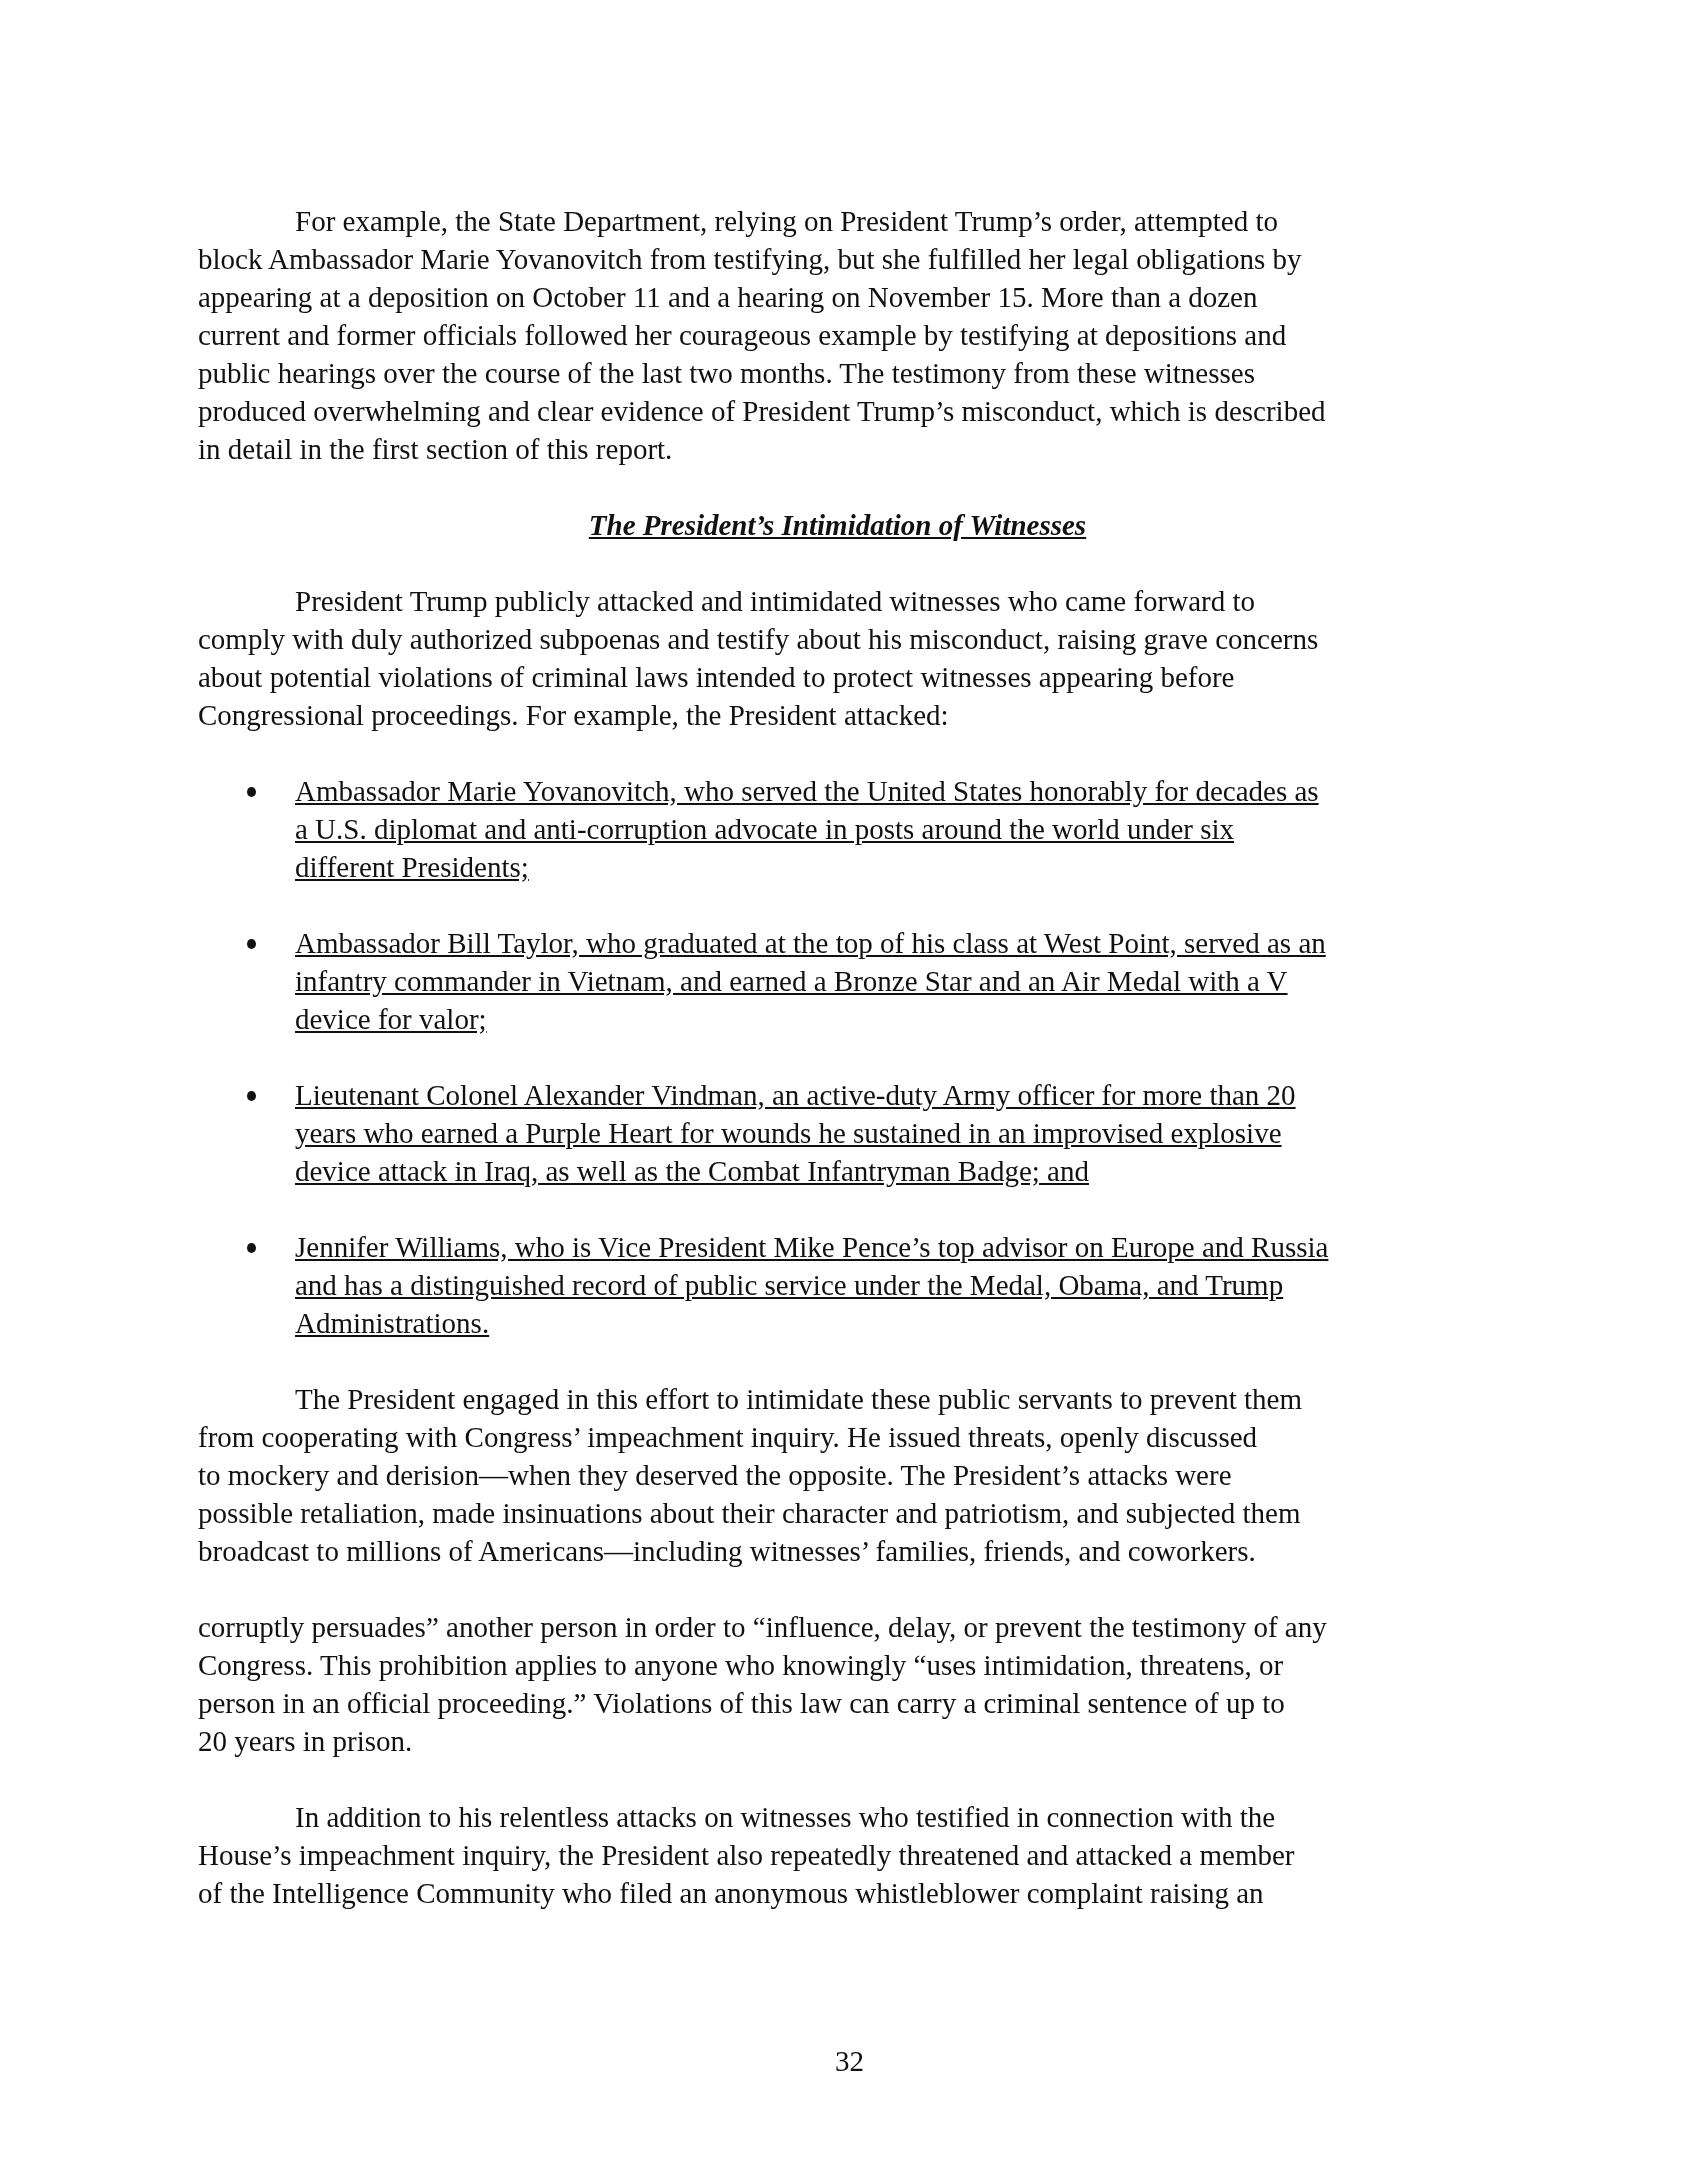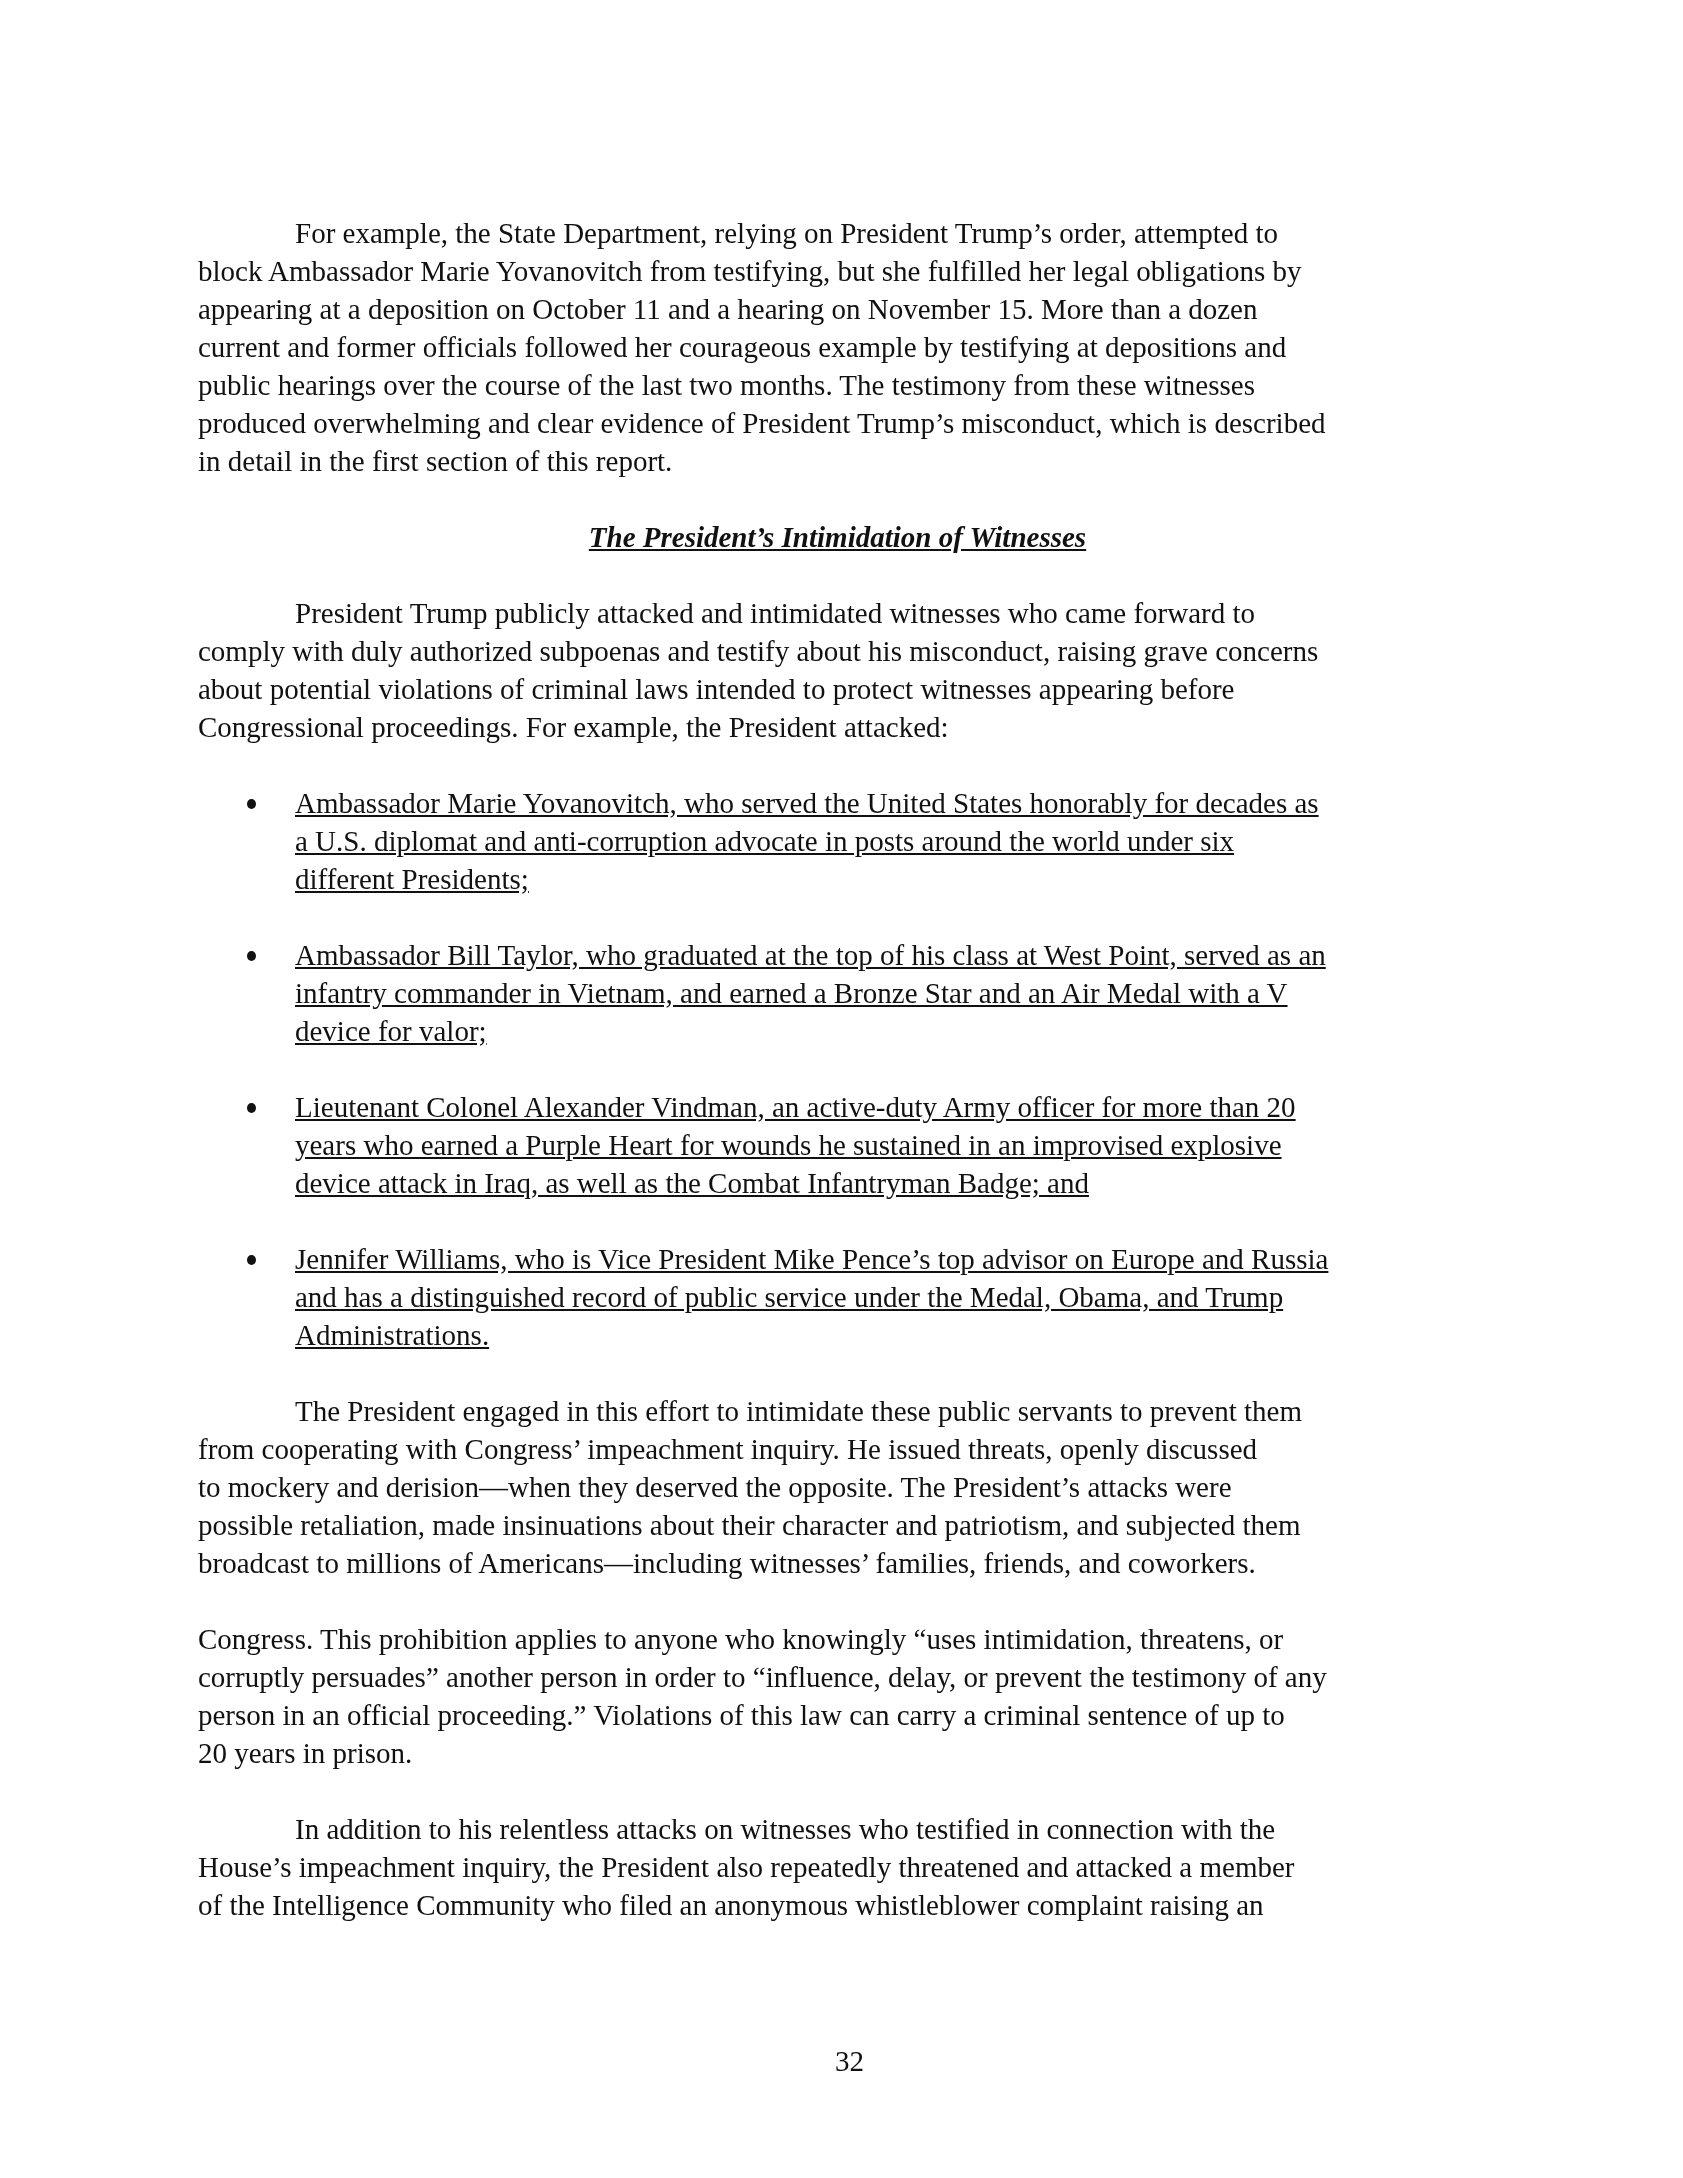--- a/index.html
+++ b/index.html
@@ -5,21 +5,21 @@
   html, body { margin: 0; padding: 0; background: #ffffff; }
   body {
     width: 1683px; height: 2178px; position: relative; overflow: hidden;
     font-family: "Liberation Serif", "DejaVu Serif", serif;
     color: #111111;
   }
   .page {
     position: absolute; left: 198px; top: 198px; width: 1279px;
     font-size: 29px; line-height: 38px;
   }
-  .para { margin: 16px 0 38px 0; text-indent: 97px; }
+  .para { margin: 4px 0 38px 0; text-indent: 97px; }
   .line { display: block; white-space: nowrap; }
   .para .line + .line { text-indent: 0; }
   .para .first { padding-left: 97px; }
   .heading {
     text-align: center; font-weight: bold; font-style: italic;
     margin: 0 0 38px 0; padding-top: 0; text-decoration: underline;
   }
   ul.bullets { list-style: none; margin: 0 0 38px 0; padding: 0; text-decoration: underline; }
   ul.bullets li { position: relative; padding-left: 97px; margin-bottom: 38px; }
   ul.bullets li:last-child { margin-bottom: 0; }
@@ -85,22 +85,22 @@
 
   <div class="para" style="text-indent:0">
     <span class="line first">The President engaged in this effort to intimidate these public servants to prevent them</span>
     <span class="line">from cooperating with Congress’ impeachment inquiry.  He issued threats, openly discussed</span>
     <span class="line">to mockery and derision—when they deserved the opposite.  The President’s attacks were</span>
     <span class="line">possible retaliation, made insinuations about their character and patriotism, and subjected them</span>
     <span class="line">broadcast to millions of Americans—including witnesses’ families, friends, and coworkers.</span>
   </div>
 
   <div class="para" style="text-indent:0">
+    <span class="line">corruptly persuades” another person in order to “influence, delay, or prevent the testimony of any</span>
     <span class="line">Congress.  This prohibition applies to anyone who knowingly “uses intimidation, threatens, or</span>
-    <span class="line">corruptly persuades” another person in order to “influence, delay, or prevent the testimony of any</span>
     <span class="line">person in an official proceeding.”  Violations of this law can carry a criminal sentence of up to</span>
     <span class="line">20 years in prison.</span>
   </div>
 
   <div class="para" style="text-indent:0">
     <span class="line first">In addition to his relentless attacks on witnesses who testified in connection with the</span>
     <span class="line">House’s impeachment inquiry, the President also repeatedly threatened and attacked a member</span>
     <span class="line">of the Intelligence Community who filed an anonymous whistleblower complaint raising an</span>
   </div>
 

